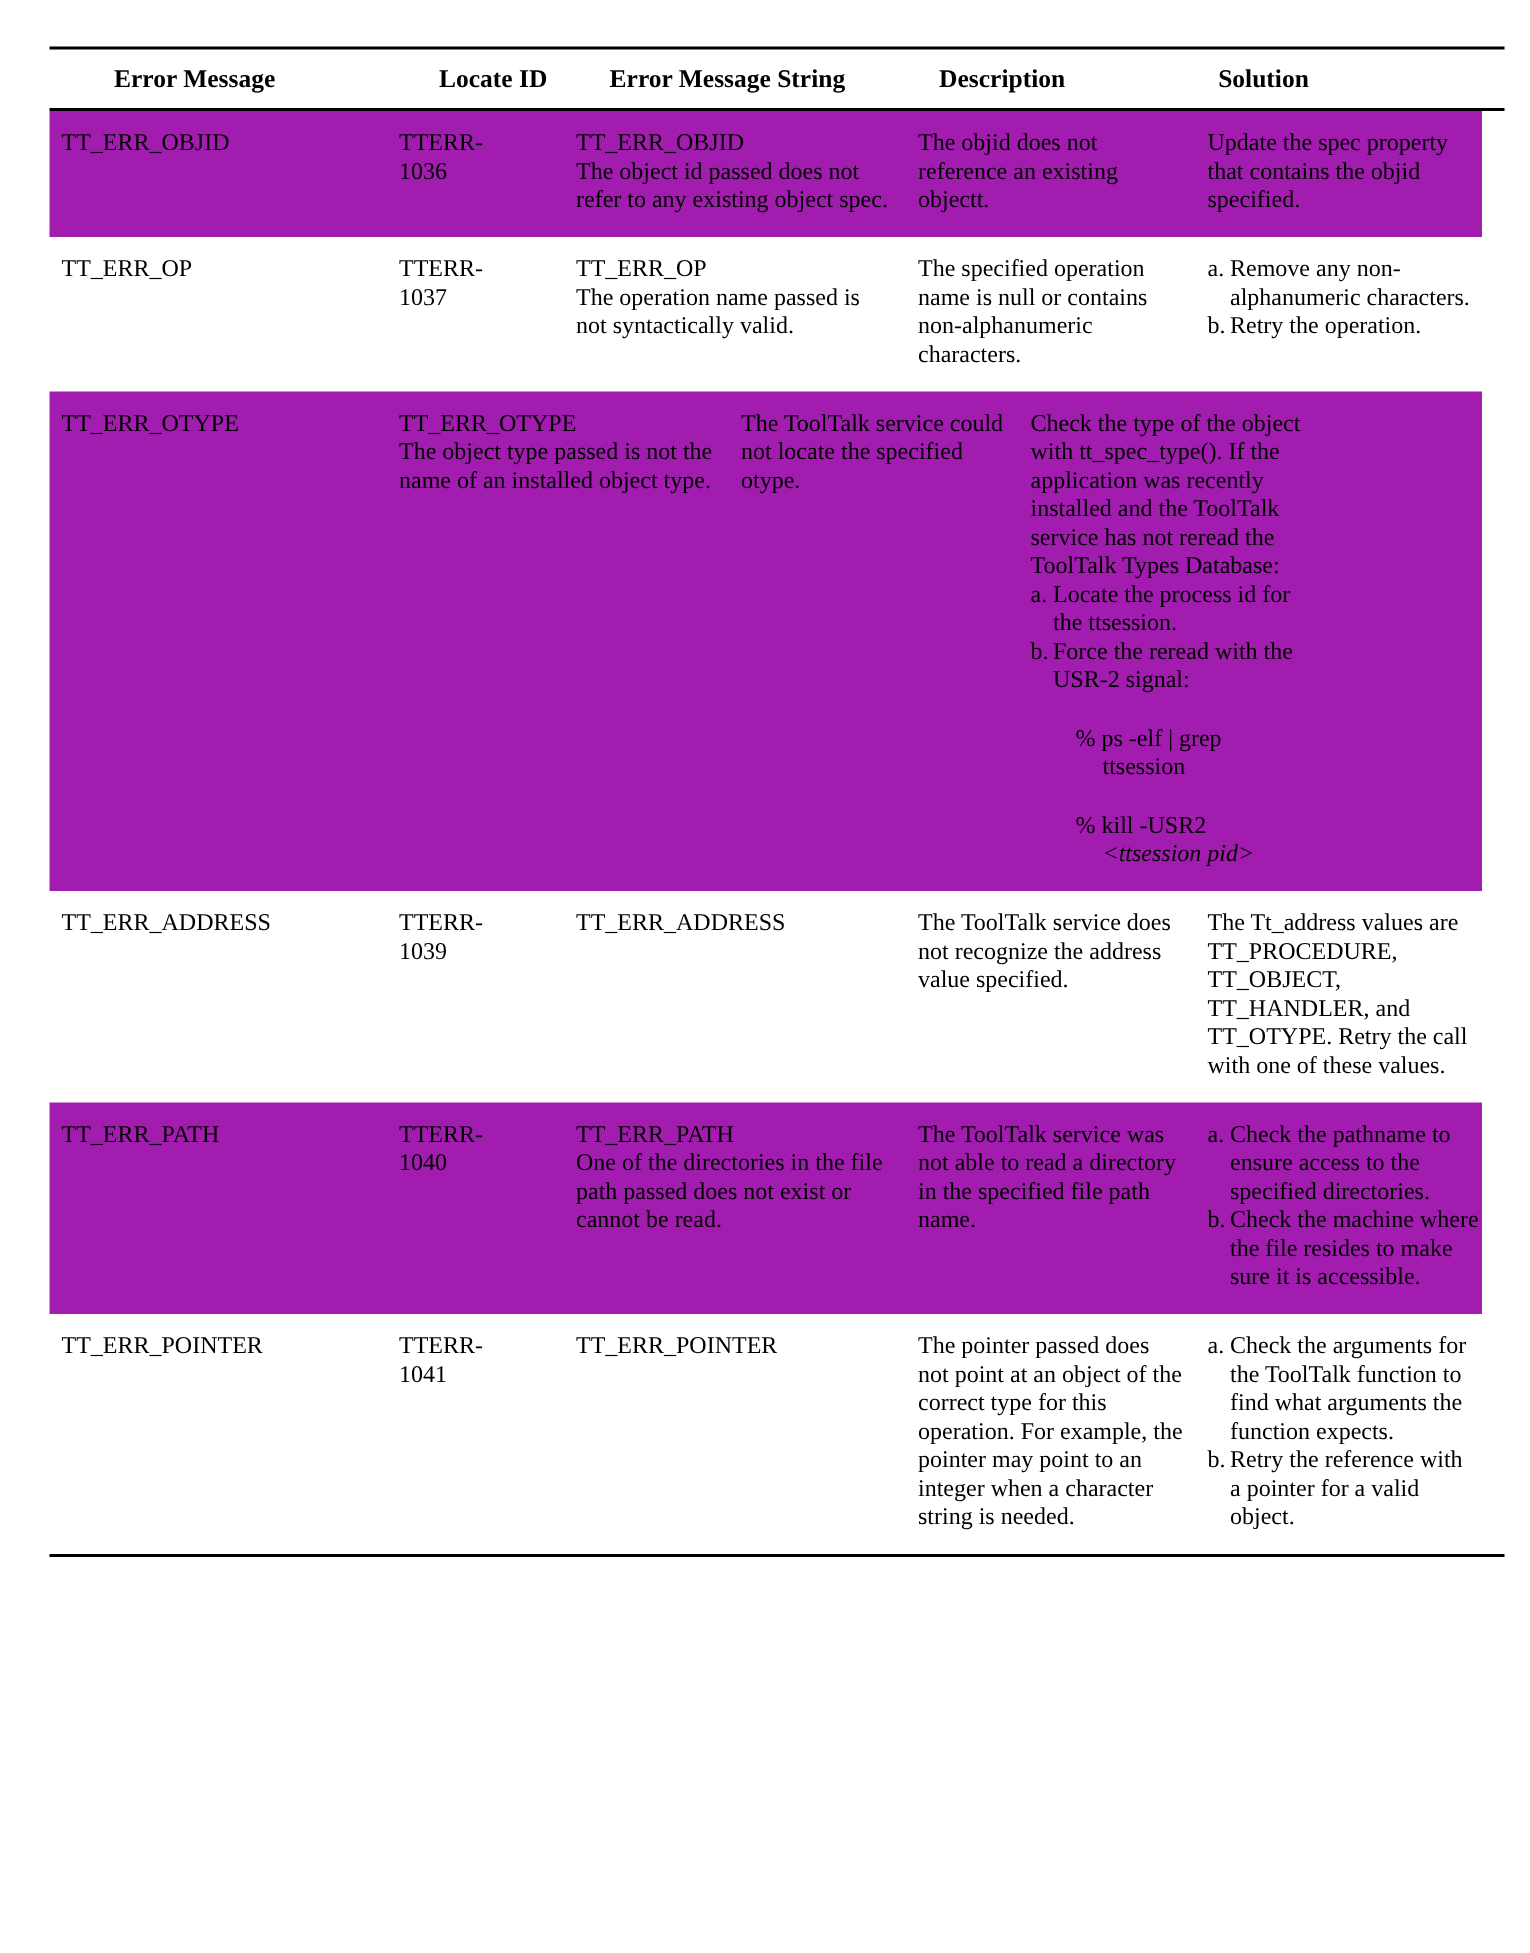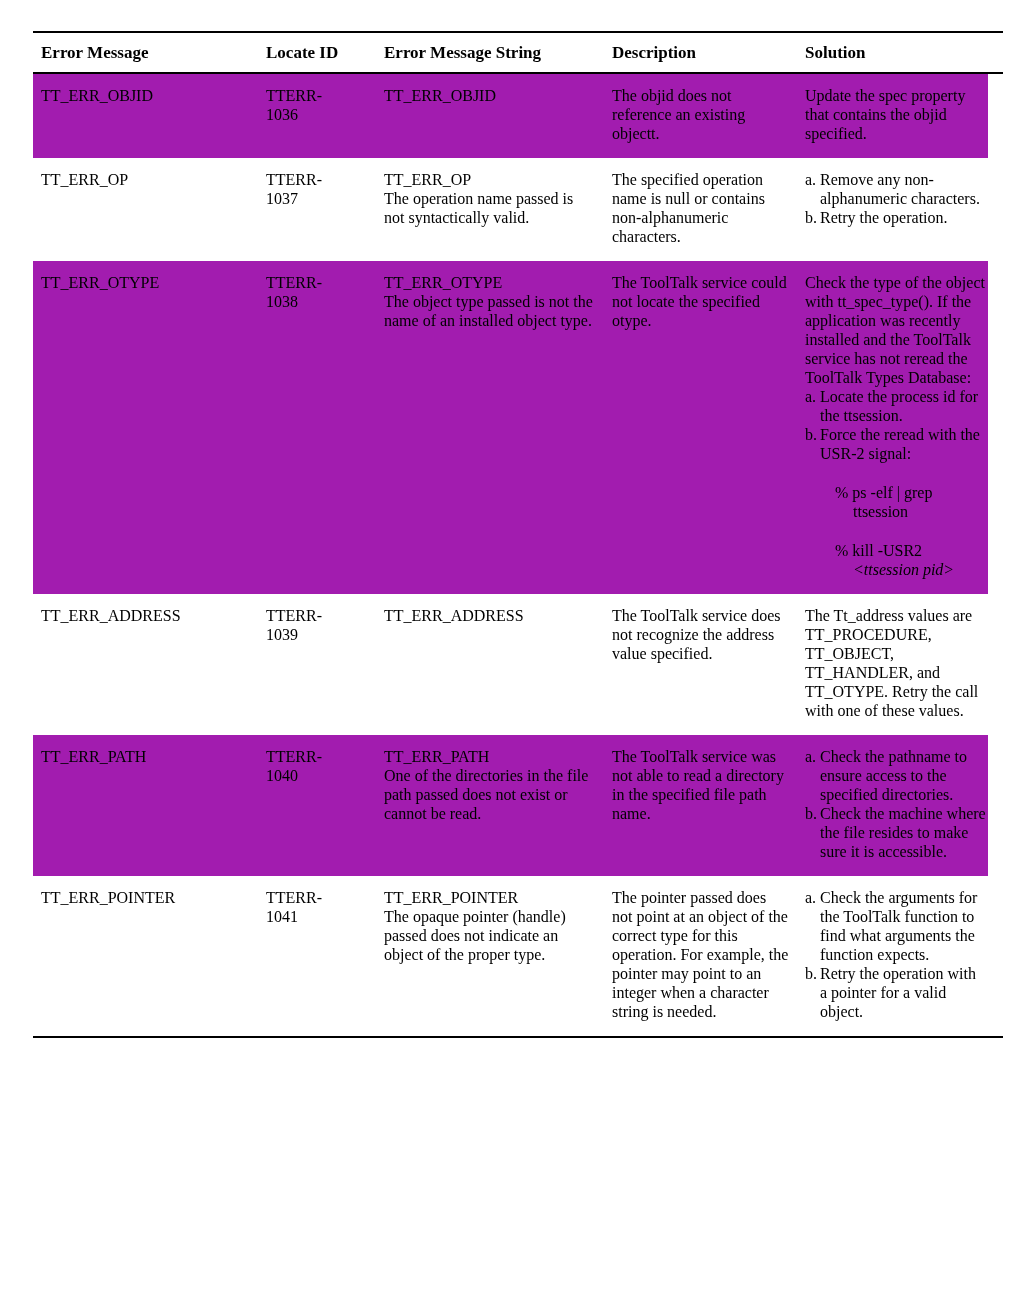--- a/index.html
+++ b/index.html
@@ -36,21 +36,21 @@
     font-size: 16px;
     line-height: 19px;
   }
   .row.shaded { background: #a21caf; }
 
   .c1 { width: 233px; padding-left: 8px; padding-right: 12px; }
   .c2 { width: 118px; padding-right: 10px; }
   .c3 { width: 228px; padding-right: 16px; }
   .c4 { width: 193px; padding-right: 16px; }
   .c5 { width: 183px; padding-right: 2px; }
-  .header-row .c1 { padding-left: 8px; }
+  .header-row .c1 { padding-left: 8px; margin-left: 35px; }
 
   .cell { overflow-wrap: break-word; }
   .id-wrap { display: inline-block; max-width: 66px; }
 
   .sol-item { display: flex; }
   .item-label { width: 15px; flex-shrink: 0; }
   .item-text { flex: 1; }
 
   .code-line {
     padding-left: 33px;
@@ -74,20 +74,21 @@
   </div>
 
   <div class="rule mid"></div>
 
   <div id="rows-host">
       <div class="row shaded">
     <div class="cell c1">TT_ERR_OBJID</div>
     <div class="cell c2"><span class="id-wrap">TTERR-1036</span></div>
     <div class="cell c3">
       <div class="ems-name">TT_ERR_OBJID</div>
+      <div class="ems-text">The object id passed does not refer to any existing object spec.</div>
     </div>
     <div class="cell c4">The objid does not reference an existing objectt.</div>
     <div class="cell c5">
           <div class="sol-text">Update the spec property that contains the objid specified.</div>
         </div>
   </div>
       <div class="row">
     <div class="cell c1">TT_ERR_OP</div>
     <div class="cell c2"><span class="id-wrap">TTERR-1037</span></div>
     <div class="cell c3">
@@ -101,21 +102,20 @@
             <div class="item-text">Remove any non-alphanumeric characters.</div>
           </div>
           <div class="sol-item">
             <span class="item-label">b.</span>
             <div class="item-text">Retry the operation.</div>
           </div>
         </div>
   </div>
       <div class="row shaded">
     <div class="cell c1">TT_ERR_OTYPE</div>
-    <div class="cell c2"><span class="id-wrap">TTERR-1038</span></div>
     <div class="cell c3">
       <div class="ems-name">TT_ERR_OTYPE</div>
       <div class="ems-text">The object type passed is not the name of an installed object type.</div>
     </div>
     <div class="cell c4">The ToolTalk service could not locate the specified otype.</div>
     <div class="cell c5">
           <div class="sol-text">Check the type of the object with tt_spec_type(). If the application was recently installed and the ToolTalk service has not reread the ToolTalk Types Database:</div>
           <div class="sol-item">
             <span class="item-label">a.</span>
             <div class="item-text">Locate the process id for the ttsession.</div>
@@ -154,30 +154,29 @@
             <span class="item-label">b.</span>
             <div class="item-text">Check the machine where the file resides to make sure it is accessible.</div>
           </div>
         </div>
   </div>
       <div class="row">
     <div class="cell c1">TT_ERR_POINTER</div>
     <div class="cell c2"><span class="id-wrap">TTERR-1041</span></div>
     <div class="cell c3">
       <div class="ems-name">TT_ERR_POINTER</div>
-      <div class="ems-text">The opaque pointer (handle) passed does not indicate an object of the proper type.</div>
     </div>
     <div class="cell c4">The pointer passed does not point at an object of the correct type for this operation. For example, the pointer may point to an integer when a character string is needed.</div>
     <div class="cell c5">
           <div class="sol-item">
             <span class="item-label">a.</span>
             <div class="item-text">Check the arguments for the ToolTalk function to find what arguments the function expects.</div>
           </div>
           <div class="sol-item">
             <span class="item-label">b.</span>
-            <div class="item-text">Retry the operation with a pointer for a valid object.</div>
+            <div class="item-text">Retry the reference with a pointer for a valid object.</div>
           </div>
         </div>
   </div>
     </div>
 
   <div class="rule bottom"></div>
 </div>
 
 </body></html>

